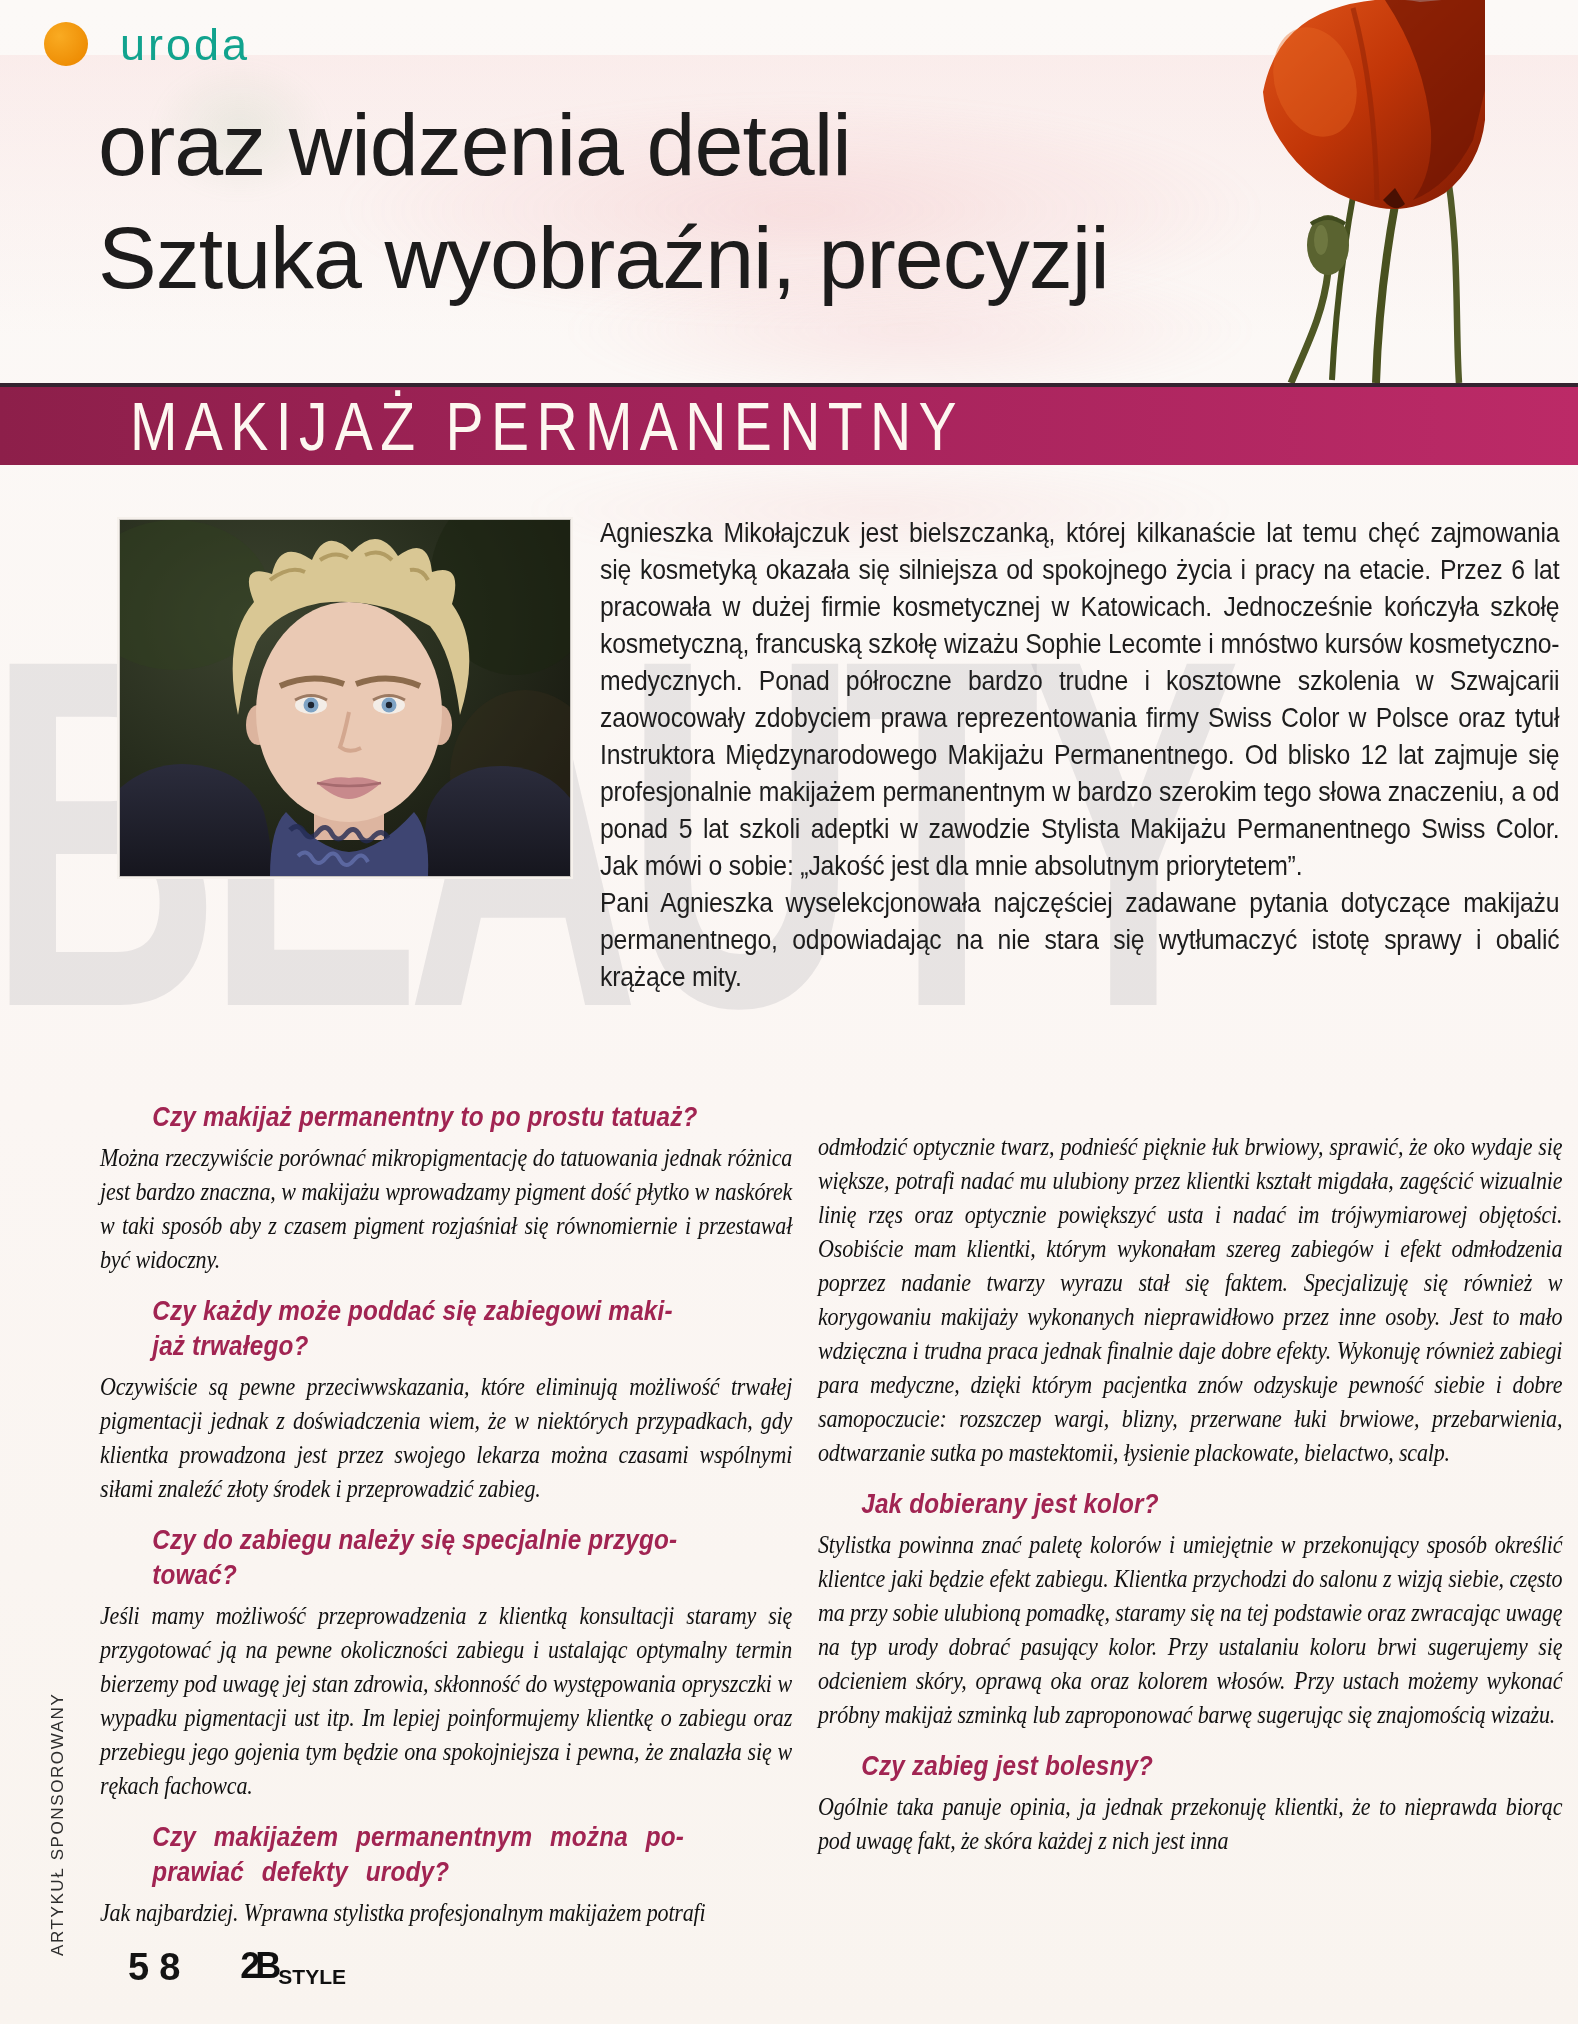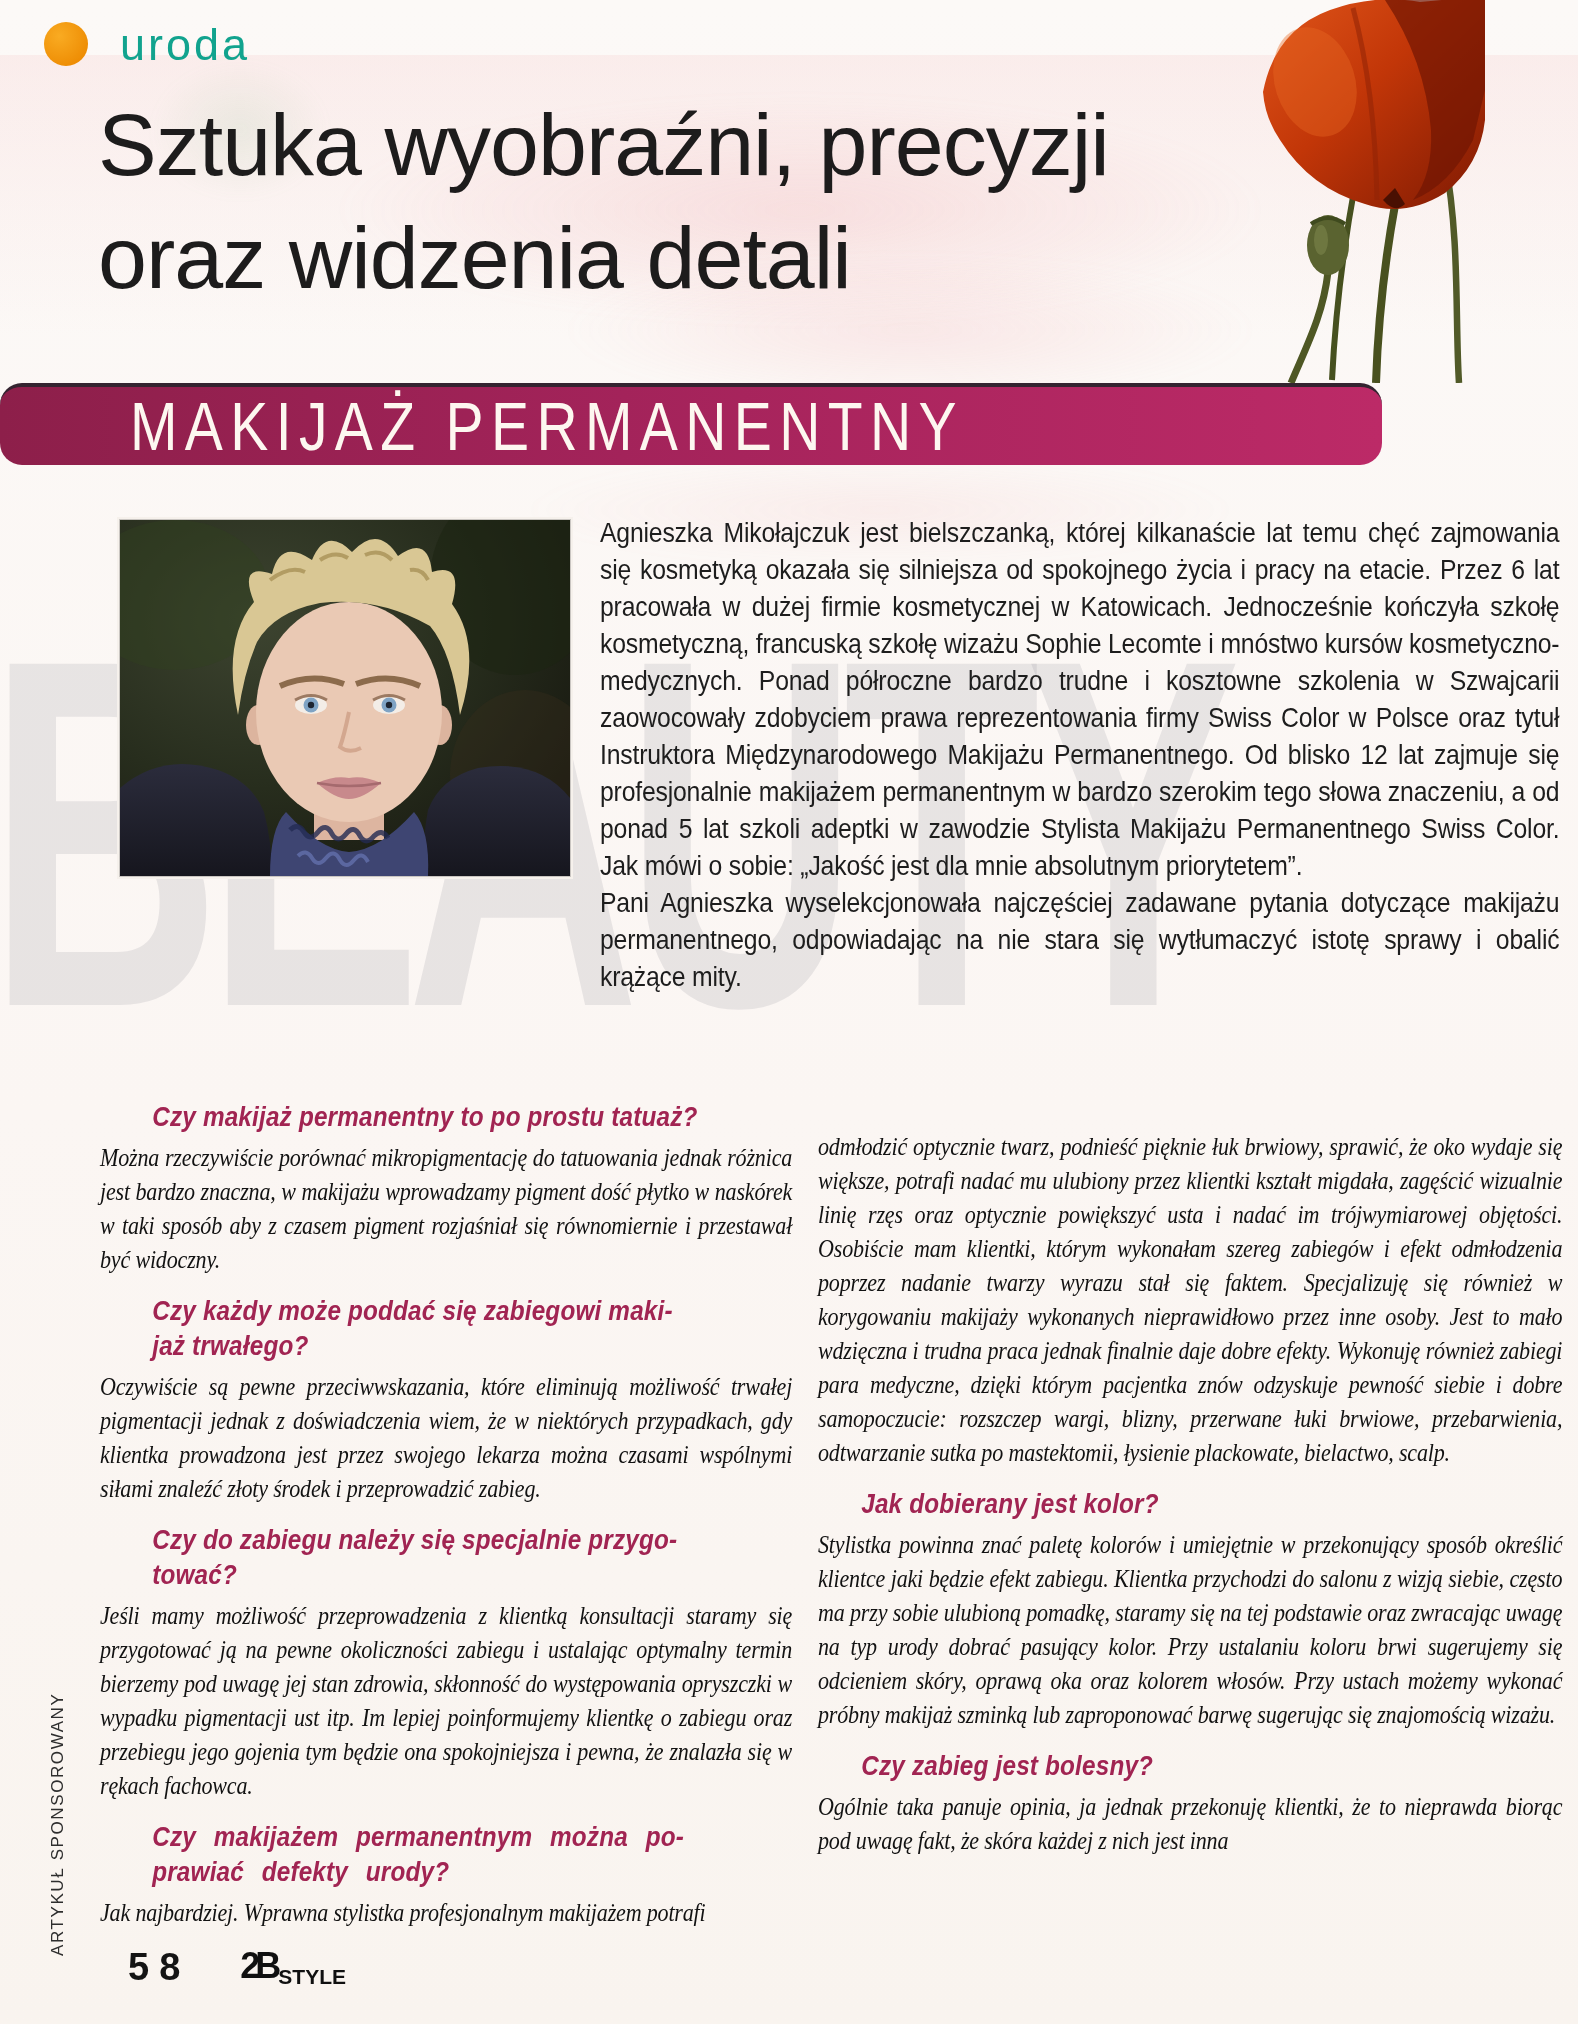--- a/index.html
+++ b/index.html
@@ -25,23 +25,23 @@
   .section-header { position:absolute; top:22px; left:44px; display:flex; align-items:flex-start; gap:32px; z-index:3; }
   .section-dot { width:44px; height:44px; border-radius:50%;
     background:radial-gradient(circle at 35% 32%, #f9ab22, #ee8d04 75%); }
   .section-label { font-size:45px; color:#11a38e; letter-spacing:3px; font-weight:400; line-height:1; padding-bottom:4px; }
 
   
   .article-title { position:absolute; left:98px; top:88px; z-index:2; color:#1d1c1c;
     font-size:88px; line-height:113px; font-weight:300; letter-spacing:-1px; }
 
   
-  .category-banner { position:absolute; top:383px; left:0; width:1382px; height:78px; z-index:2;
+  .category-banner { position:absolute; top:383px; left:0; width:1578px; height:78px; z-index:2;
     background:linear-gradient(90deg,#8d1f4a 0%,#a3235a 45%,#bc2a67 100%);
-    border-top:4px solid #342430; display:flex; align-items:center;border-radius:22px; }
+    border-top:4px solid #342430; display:flex; align-items:center; }
   .banner-label { color:#fdf7f0; font-size:62px; letter-spacing:8px; font-weight:400;
     margin-left:130px; transform:scale(0.92,1.1); transform-origin:left center; white-space:nowrap; }
 
   
   .beauty-watermark { position:absolute; top:585px; left:-12px; z-index:0;
     font-size:620px; font-weight:700; line-height:1; letter-spacing:-28px;
     color:rgba(115,115,125,0.14); transform:scale(0.52,0.80); transform-origin:0 0; white-space:nowrap; }
 
   
   .portrait { position:absolute; left:120px; top:520px; width:450px; height:356px; z-index:1;
@@ -121,22 +121,22 @@
       <path d="M148,200 Q160,214 170,204 L160,188 Z" fill="#4a1002"></path>
     </svg>
   </div>
 
   <div class="section-header">
     <div class="section-dot"></div>
     <div class="section-label">uroda</div>
   </div>
 
   <h1 class="article-title" style="margin:0;">
+    <span style="display:block;">oraz widzenia detali</span>
     <span style="display:block;">Sztuka wyobraźni, precyzji</span>
-    <span style="display:block;">oraz widzenia detali</span>
   </h1>
 
   <div class="category-banner">
     <div class="banner-label">MAKIJAŻ PERMANENTNY</div>
   </div>
 
   <div class="portrait">
     <svg viewBox="0 0 450 356">
       <defs>
         <radialGradient id="pbg" cx="30%" cy="28%" r="95%">

